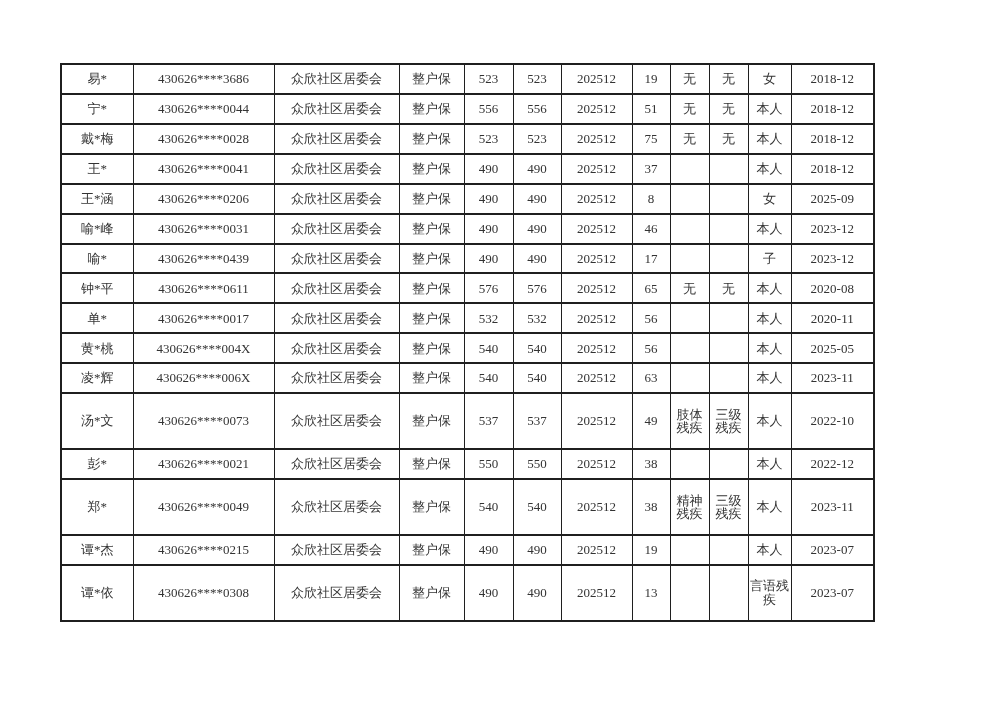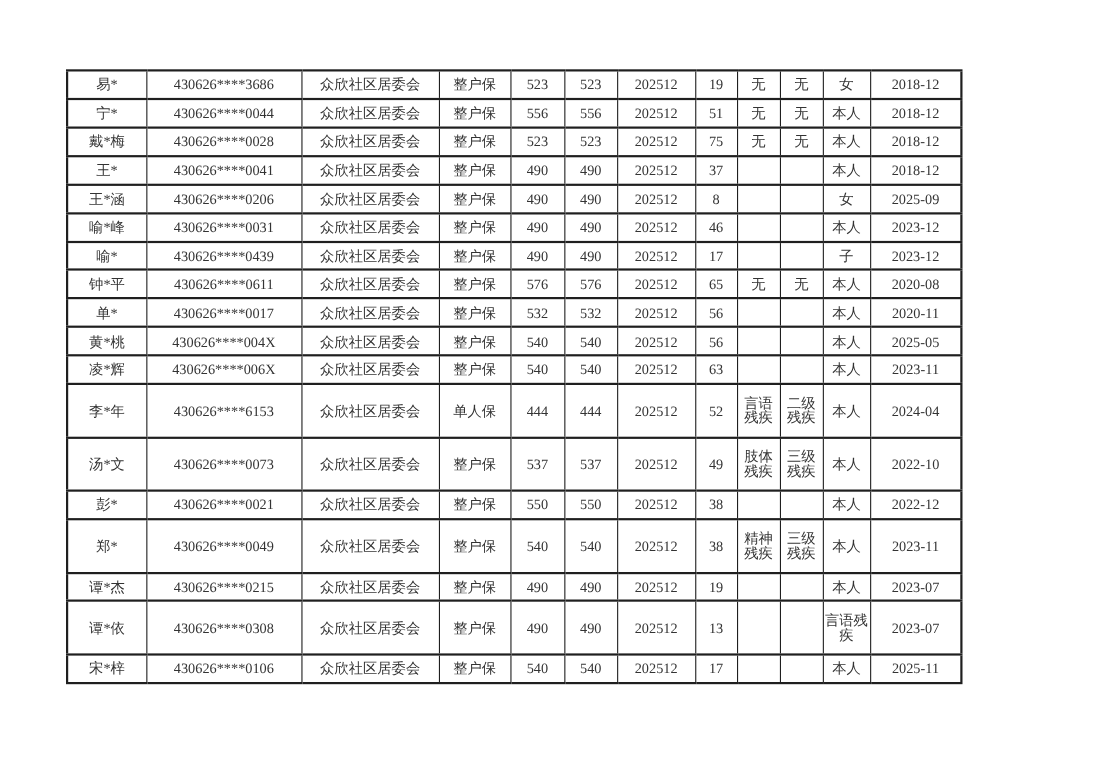--- a/index.html
+++ b/index.html
@@ -218,34 +218,20 @@
           <td class="col-5">540</td>
           <td class="col-6">540</td>
           <td class="col-7">202512</td>
           <td class="col-8">63</td>
           <td class="col-9"></td>
           <td class="col-10"></td>
           <td class="col-11">本人</td>
           <td class="col-12">2023-11</td>
         </tr>
         <tr>
-          <td class="col-1">李*年</td>
-          <td class="col-2">430626****6153</td>
-          <td class="col-3">众欣社区居委会</td>
-          <td class="col-4">单人保</td>
-          <td class="col-5">444</td>
-          <td class="col-6">444</td>
-          <td class="col-7">202512</td>
-          <td class="col-8">52</td>
-          <td class="col-9">言语残疾</td>
-          <td class="col-10">二级残疾</td>
-          <td class="col-11">本人</td>
-          <td class="col-12">2024-04</td>
-        </tr>
-        <tr>
           <td class="col-1">汤*文</td>
           <td class="col-2">430626****0073</td>
           <td class="col-3">众欣社区居委会</td>
           <td class="col-4">整户保</td>
           <td class="col-5">537</td>
           <td class="col-6">537</td>
           <td class="col-7">202512</td>
           <td class="col-8">49</td>
           <td class="col-9">肢体残疾</td>
           <td class="col-10">三级残疾</td>
@@ -300,30 +286,16 @@
           <td class="col-3">众欣社区居委会</td>
           <td class="col-4">整户保</td>
           <td class="col-5">490</td>
           <td class="col-6">490</td>
           <td class="col-7">202512</td>
           <td class="col-8">13</td>
           <td class="col-9"></td>
           <td class="col-10"></td>
           <td class="col-11">言语残疾</td>
           <td class="col-12">2023-07</td>
-        </tr>
-        <tr>
-          <td class="col-1">宋*梓</td>
-          <td class="col-2">430626****0106</td>
-          <td class="col-3">众欣社区居委会</td>
-          <td class="col-4">整户保</td>
-          <td class="col-5">540</td>
-          <td class="col-6">540</td>
-          <td class="col-7">202512</td>
-          <td class="col-8">17</td>
-          <td class="col-9"></td>
-          <td class="col-10"></td>
-          <td class="col-11">本人</td>
-          <td class="col-12">2025-11</td>
         </tr>
       </tbody>
   </table>
 </div>
 
 </body></html>

